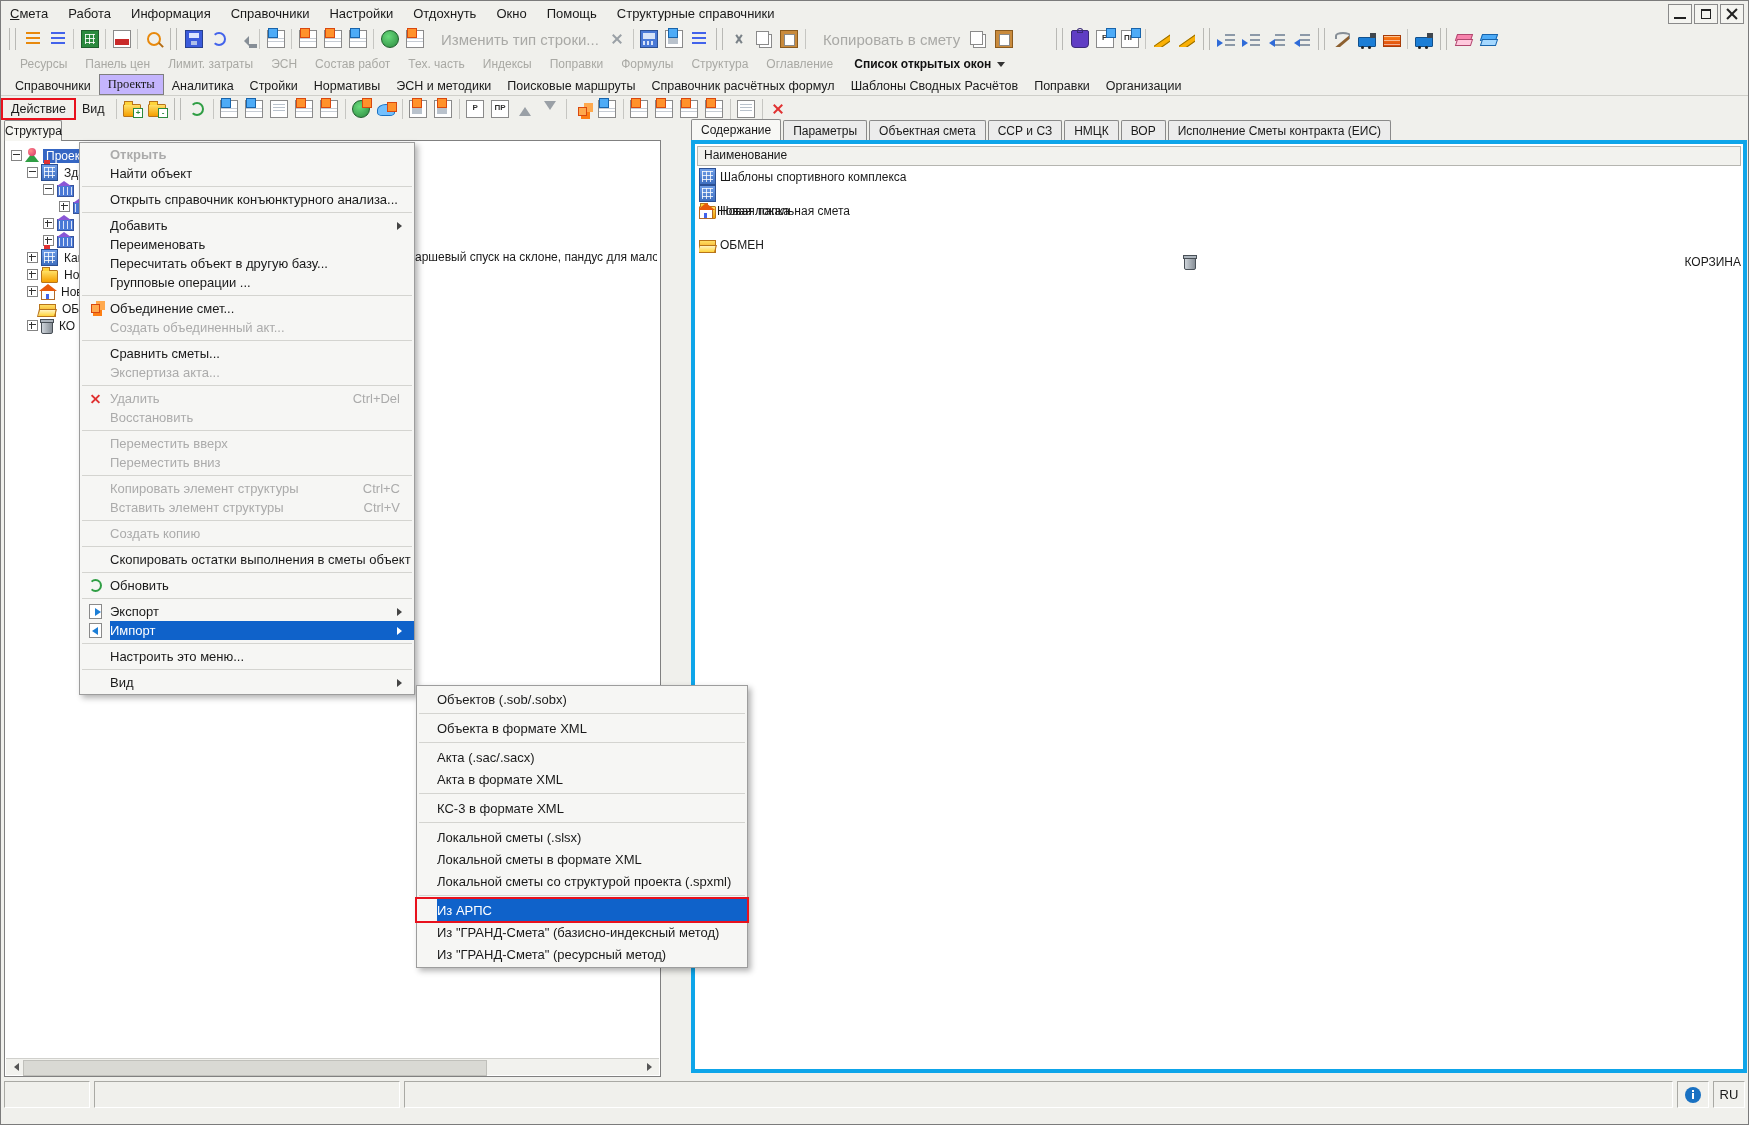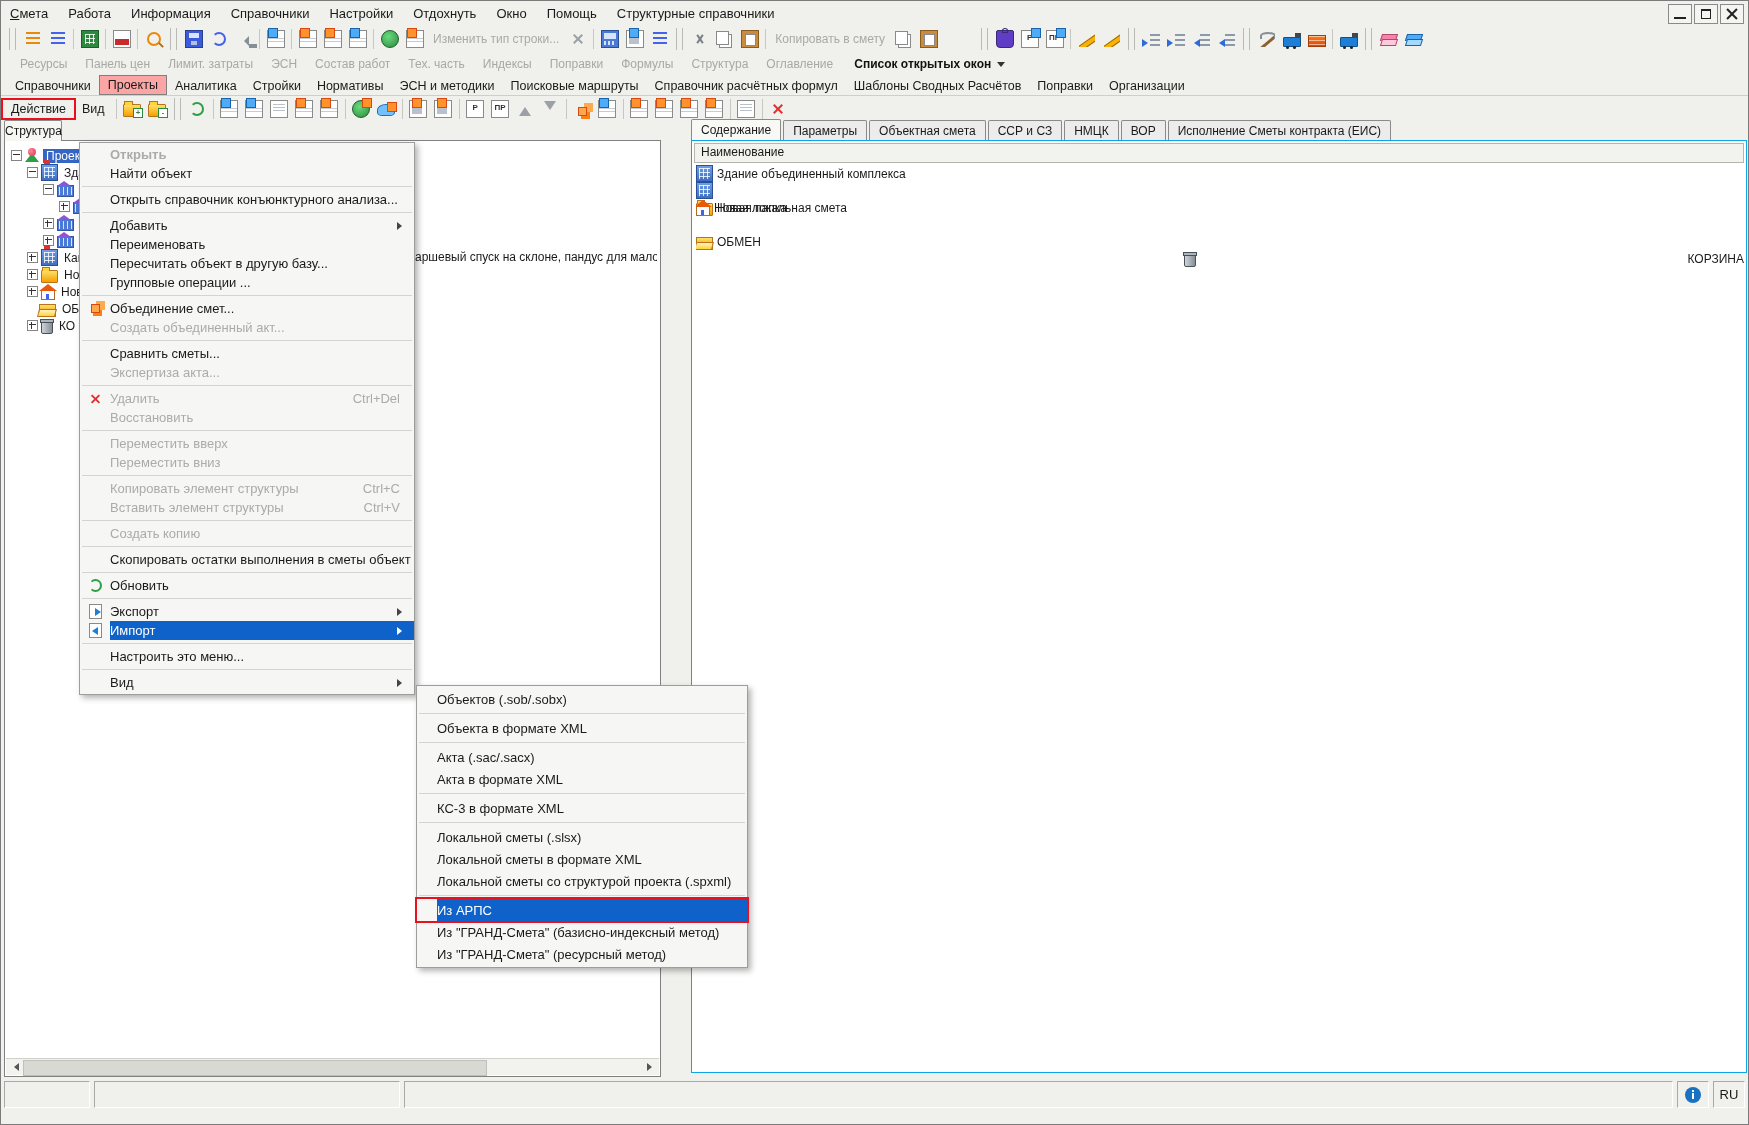--- a/index.html
+++ b/index.html
@@ -17,21 +17,21 @@
   .wbtn.cls::before,.wbtn.cls::after{content:"";position:absolute;left:4px;right:4px;top:8px;height:2px;background:#222;}
   .wbtn.cls::before{transform:rotate(45deg);} .wbtn.cls::after{transform:rotate(-45deg);}
 
   
   .tbar{display:flex;align-items:center;}
   .toolbar1{left:0;top:24px;right:0;height:28px;padding-left:4px;}
   .sepv{width:1px;height:20px;background:#c6c6c2;margin:0 3px;flex:none;}
   .grip{width:5px;height:22px;border-left:1px solid #b9b9b5;border-right:1px solid #b9b9b5;margin:0 4px;flex:none;}
   .tb{width:25px;height:23px;display:flex;align-items:center;justify-content:center;flex:none;border-radius:2px;}
   .tb.wide{width:auto;padding:0 6px;}
-  .dimtext{color:#a9a9a6;font-size:12px;white-space:nowrap;}
+  .dimtext{color:#a9a9a6;font-size:15px;white-space:nowrap;margin-left:8px;}
   .g{width:16px;height:16px;position:relative;flex:none;}
 
   
   .g-lines{background:repeating-linear-gradient(#e8890c 0 2px,transparent 2px 5px);width:14px;height:14px;margin:1px;}
   .g-lines.blue{background:repeating-linear-gradient(#4263eb 0 2px,transparent 2px 5px);}
   .g-excel{background:#2b8a3e;border:1px solid #1e5e2c;}
   .g-excel::before{content:"";position:absolute;inset:3px;background:
      repeating-linear-gradient(90deg,rgba(255,255,255,.85) 0 1px,transparent 1px 4px),
      repeating-linear-gradient(rgba(255,255,255,.85) 0 1px,transparent 1px 4px);}
   .g-pdf{background:#fff;border:1px solid #8a8a8a;}
@@ -97,35 +97,35 @@
 
   
   .toolbar2{left:0;top:52px;right:0;height:22px;padding-left:10px;}
   .pb-item{color:#a9a9a4;padding:2px 9px;white-space:nowrap;}
   .pb-open{color:#111;font-weight:bold;padding:2px 6px 2px 12px;display:flex;align-items:center;gap:6px;}
   .caret{width:0;height:0;border:4px solid transparent;border-top:5px solid #333;margin-top:4px;}
 
   
   .wtabs{left:0;top:74px;right:0;height:21px;display:flex;align-items:flex-end;padding-left:6px;border-bottom:1px solid #cfcfca;}
   .wtab{padding:2px 8px;white-space:nowrap;font-size:12.5px;}
-  .wtab.active{border:1px solid #7f7f7f;background:#fca5a5;}
+  .wtab.active{border:1px solid #7f7f7f;background:#c4b5fd;font-family:Liberation Serif, serif;}
 
   
   .actionrow{left:0;top:96px;right:0;height:23px;padding-left:2px;}
   .abtn{padding:2px 8px;font-size:12.5px;white-space:nowrap;}
   .redbox{outline:2px solid #e8111d;outline-offset:0px;}
 
   
   .lpanel-tab{left:3px;top:119px;width:58px;height:21px;background:#f6f6f2;border:1px solid #8a8a8a;border-bottom:none;border-radius:2px 2px 0 0;text-align:center;line-height:20px;z-index:1;}
   .lpanel{left:3px;top:139px;width:657px;height:937px;background:#fff;border:1px solid #808080;}
   .splitter{left:660px;top:139px;width:30px;height:937px;background:#f0f0ec;}
   .rpanel-tabs{left:690px;top:118px;right:3px;height:22px;display:flex;align-items:flex-end;gap:2px;}
   .rtab{padding:3px 9px;border:1px solid #8a8a8a;border-bottom:none;border-radius:2px 2px 0 0;background:#ececе8;background:#ececec;white-space:nowrap;}
   .rtab.active{background:#f8f8f5;padding-bottom:4px;}
-  .rpanel{left:690px;top:139px;width:1056px;height:933px;background:#fff;border:1px solid #0ea5e9;}
+  .rpanel{left:690px;top:139px;width:1056px;height:933px;background:#fff;border:4px solid #0ea5e9;}
   .colhdr{position:absolute;left:2px;top:2px;right:2px;height:18px;background:#f2f2ee;border:1px solid #b5b5b0;line-height:17px;padding-left:6px;}
   .rrow{position:absolute;left:4px;height:17px;display:flex;align-items:center;gap:4px;white-space:nowrap;overflow:hidden;right:2px;}
 
   
   .trow{position:absolute;height:17px;display:flex;align-items:center;gap:3px;}
   .exp{width:9px;height:9px;background:#fff;border:1px solid #848484;position:relative;flex:none;}
   .exp::before{content:"";position:absolute;left:1px;right:1px;top:3px;height:1px;background:#333;}
   .exp.plus::after{content:"";position:absolute;top:1px;bottom:1px;left:3px;width:1px;background:#333;}
   .tlabel{padding:0 3px;white-space:nowrap;}
   .tlabel.sel{background:#3566c4;color:#fff;}
@@ -558,21 +558,21 @@
     <span class="rtab">Объектная смета</span>
     <span class="rtab">ССР и СЗ</span>
     <span class="rtab">НМЦК</span>
     <span class="rtab">ВОР</span>
     <span class="rtab">Исполнение Сметы контракта (ЕИС)</span>
   </div>
   <div class="abs rpanel">
     <div class="colhdr">Наименование</div>
     <div class="rrow" style="top:24px;">
       <span class="ic ic-building flag"></span>
-      <span>Здание объединенный комплекса</span>
+      <span>Шаблоны спортивного комплекса</span>
     </div>
     <div class="rrow" style="top:41px;">
       <span class="ic ic-building flag"></span>
     </div>
     <div class="rrow" style="top:58px;">
       <span class="ic ic-folder"></span>
       <span>Новая папка</span>
     </div>
     <div class="rrow" style="top:58px;">
       <span class="ic ic-house"></span>

